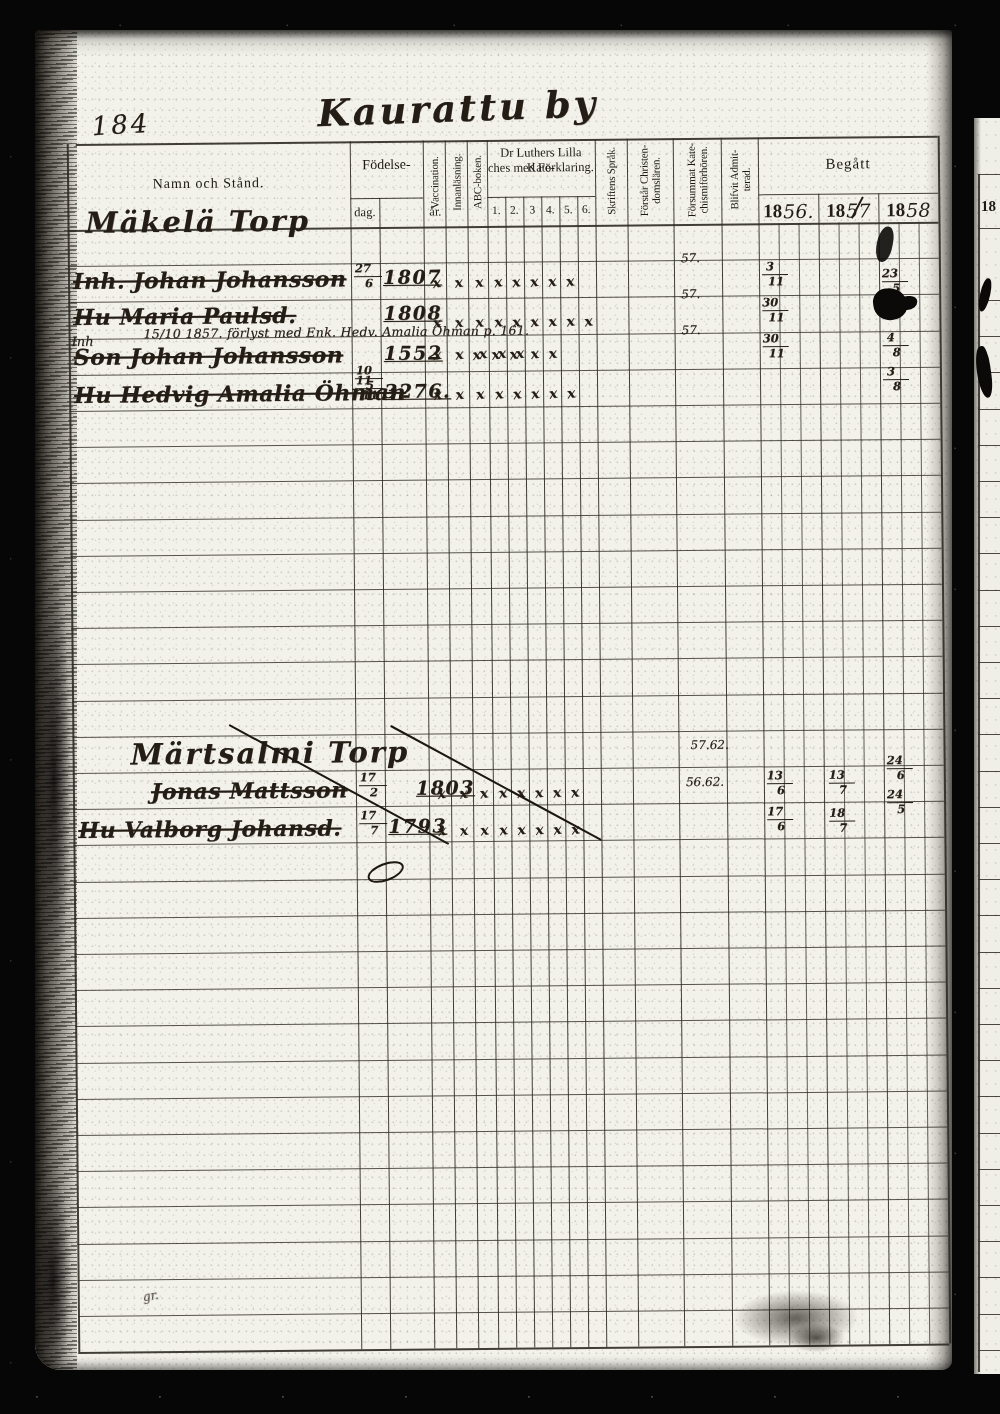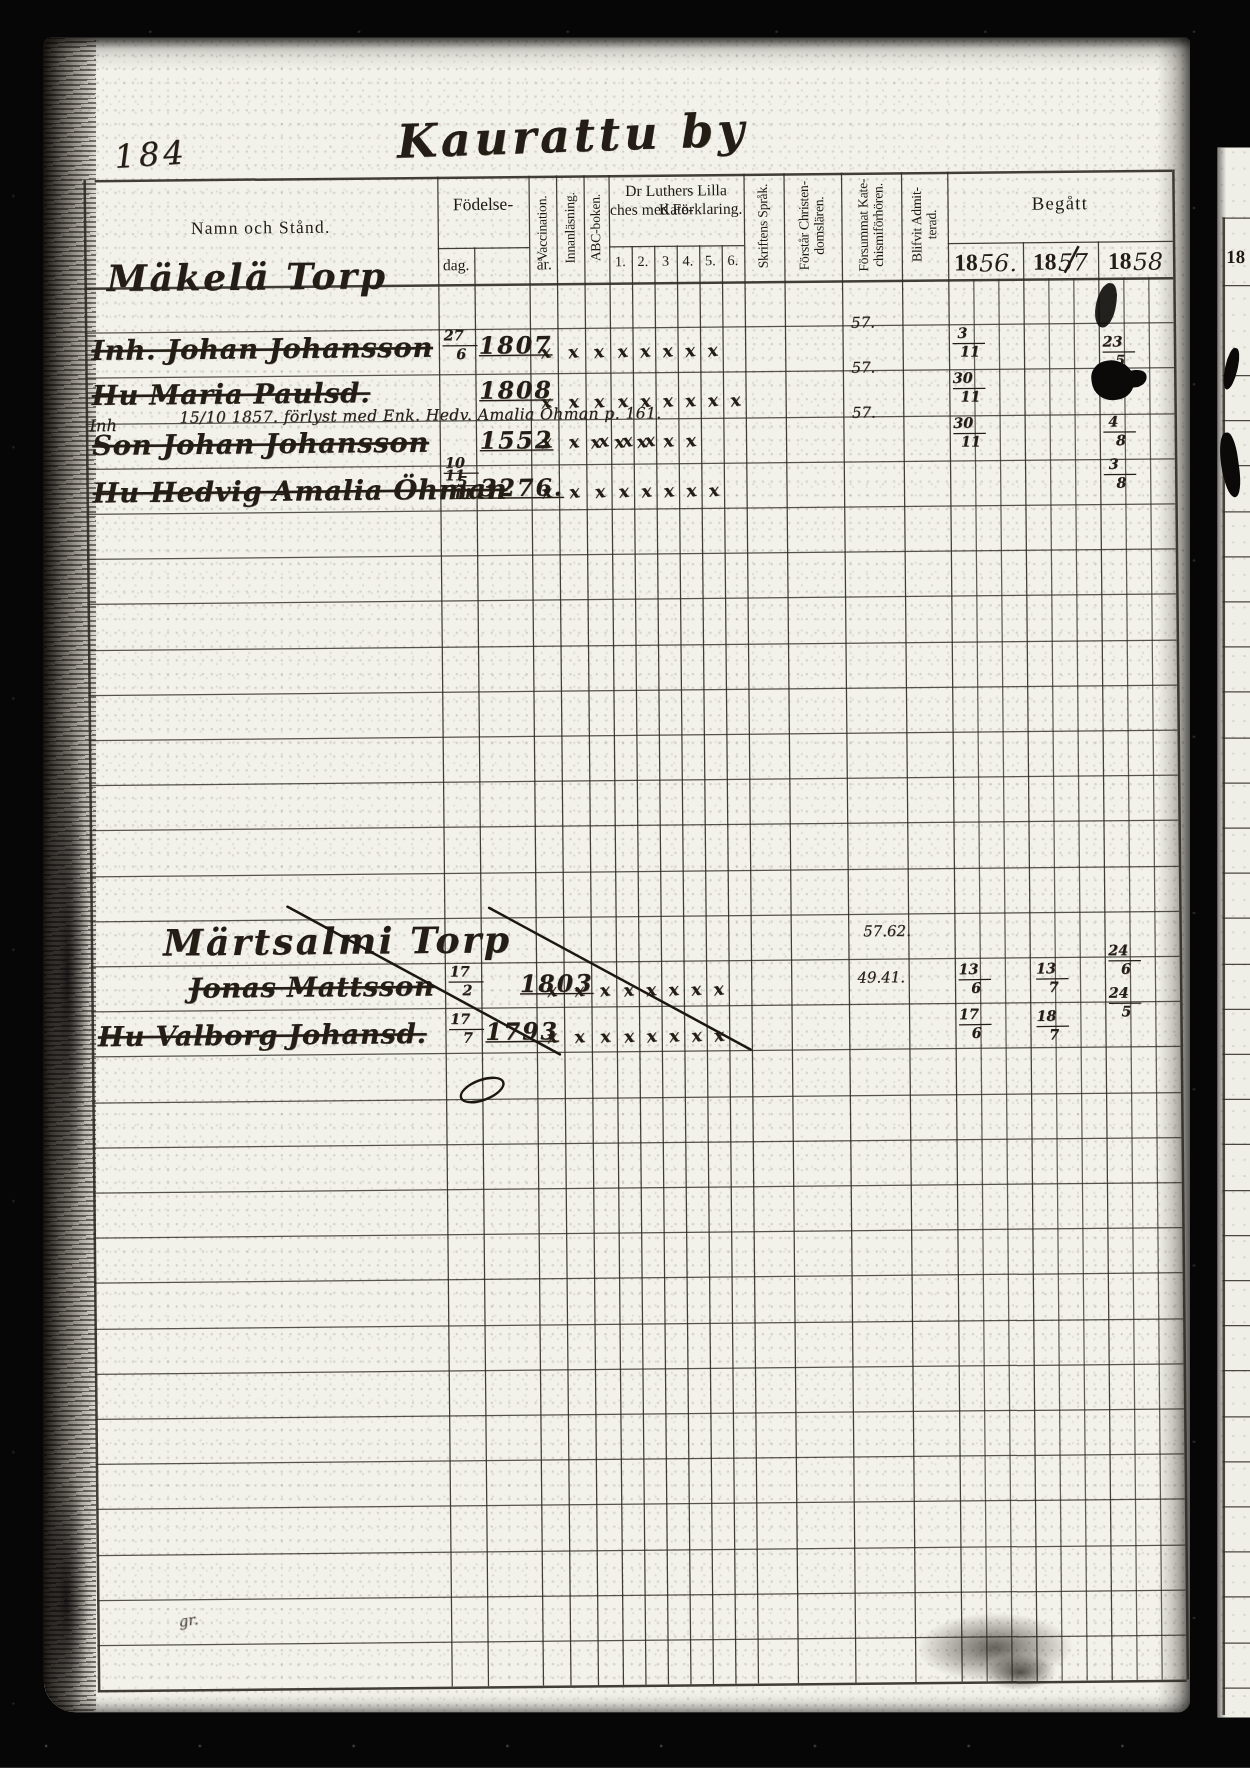--- a/index.html
+++ b/index.html
@@ -326,21 +326,21 @@
         <span class="hand pyear" style="top:5px;margin-left:28px;">1803</span>
         <span class="hand mk m0" style="top:14px">x</span>
         <span class="hand mk m1" style="top:14px">x</span>
         <span class="hand mk m2" style="top:14px">x</span>
         <span class="hand mk m3" style="top:14px">x</span>
         <span class="hand mk m4" style="top:14px">x</span>
         <span class="hand mk m5" style="top:14px">x</span>
         <span class="hand mk m6" style="top:14px">x</span>
         <span class="hand mk m7" style="top:14px">x</span>
         <span class="hand mk m8" style="top:14px"></span>
-        <span class="hand pmissed" style="top:6px;">49.41.</span>
+        <span class="hand pmissed" style="top:6px;">56.62.</span>
         <span class="hand c56 frac">
             <span class="fn">13</span>
             <span class="fd">6</span>
           </span>
         <span class="hand c57 frac">
             <span class="fn">13</span>
             <span class="fd">7</span>
           </span>
         <span class="hand c58 frac" style="top:-12px;">
             <span class="fn">24</span>

